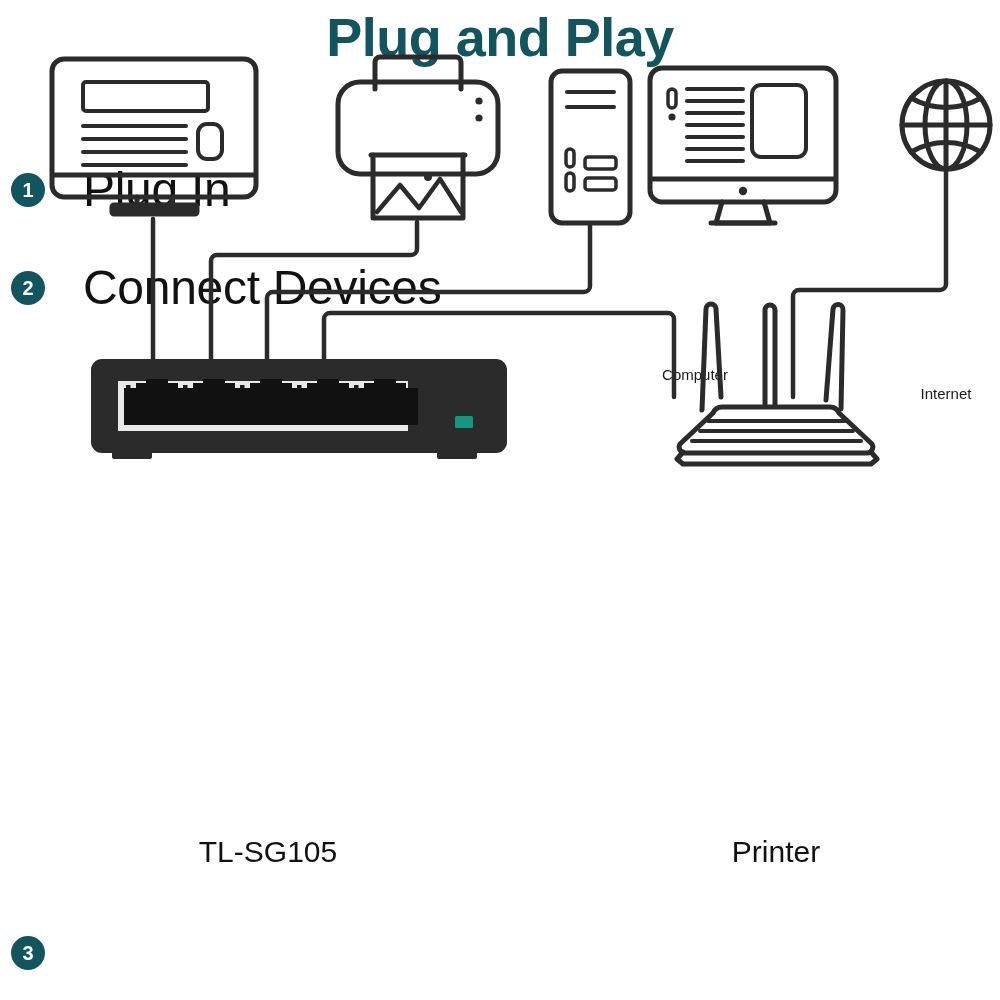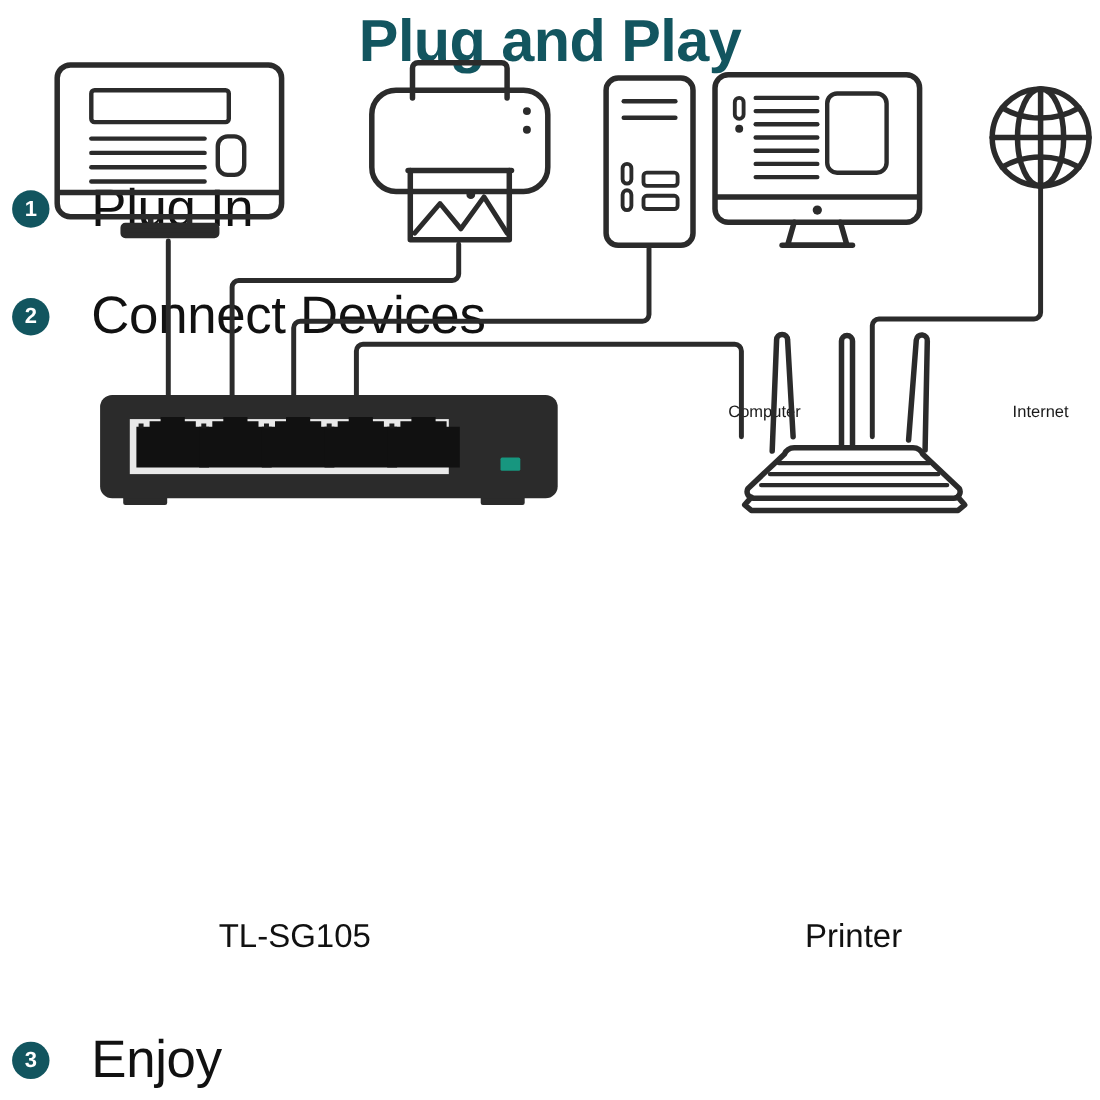--- a/index.html
+++ b/index.html
@@ -44,21 +44,21 @@
 
   .dev-label{
     position:absolute;
     font-size:15px;color:#1a1a1a;
     text-align:center;white-space:nowrap;
     transform:translateX(-50%);
   }
   #label-iptv{left:153px;top:366px;}
   #label-printer{left:417px;top:366px;}
   #label-computer{left:695px;top:366px;}
-  #label-internet{left:946px;top:366px;}
+  #label-internet{left:946px;top:385px;}
 
   .dev-name{
     position:absolute;
     font-size:30px;color:#111111;
     text-align:right;white-space:nowrap;
     transform:translateX(-50%);
   }
   #name-switch{left:268px;top:835px;}
   #name-router{left:776px;top:835px;}
 </style>
@@ -218,16 +218,15 @@
         <path d="M683 800 L677 807 L683 812 L871 812 L877 807 L871 800" stroke-width="5"></path>
       </g>
     </svg>
   </div>
 
   <div class="dev-name" id="name-switch">TL-SG105</div>
   <div class="dev-name" id="name-router">Printer</div>
 
   <div class="step" id="step-3">
     <div class="step-badge">3</div>
-    <div class="step-label">Enjoy</div>
   </div>
 
 </div>
 
 </body></html>

